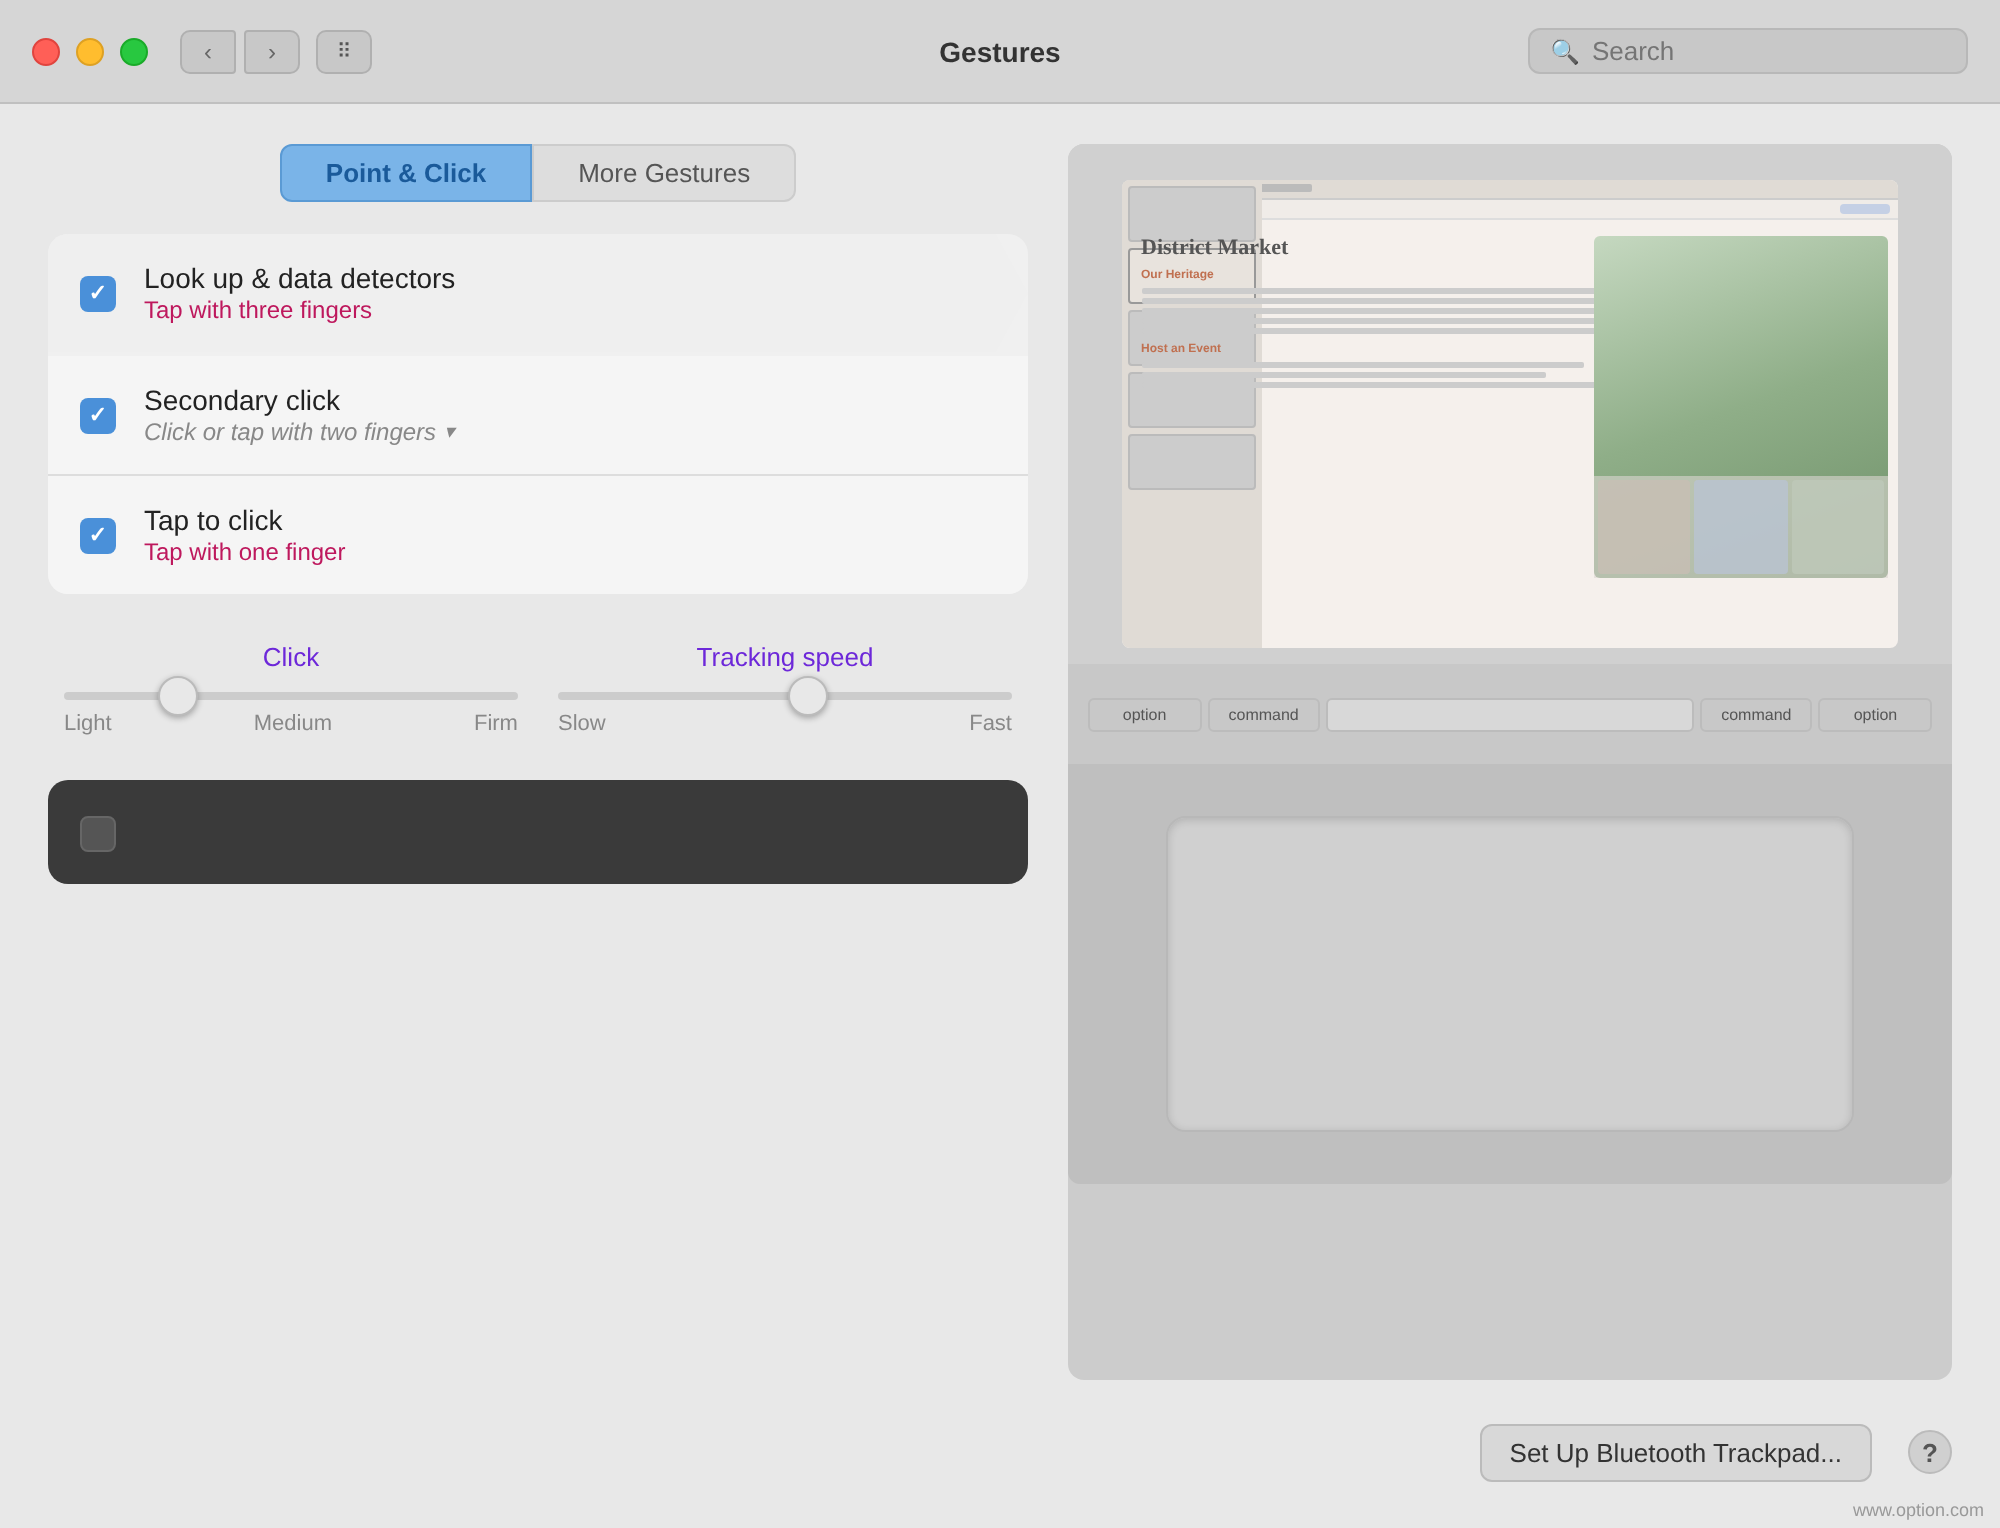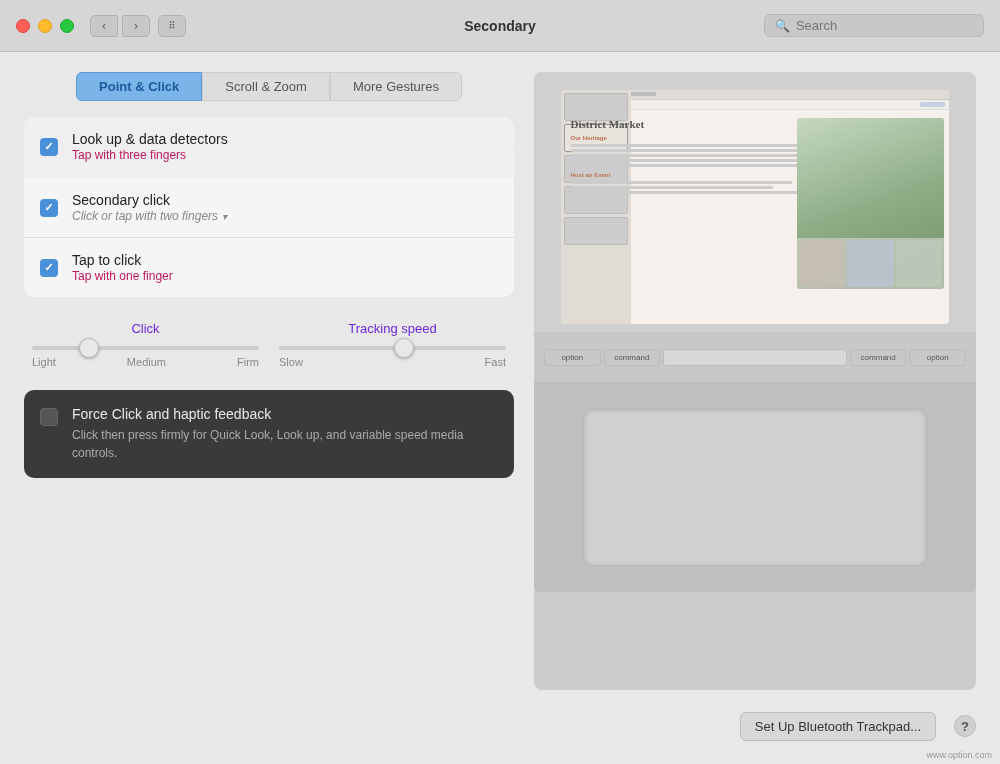--- a/index.html
+++ b/index.html
@@ -536,34 +536,33 @@
     <div class="nav-btn">
       <span>‹</span>
     </div>
     <div class="nav-btn">
       <span>›</span>
     </div>
   </div>
   <div class="grid-btn">
     <span>⠿</span>
   </div>
-  <div class="title-text">Secondary</div>
+  <div class="title-text">Gestures</div>
   <div class="search-bar">
     <span class="search-icon-svg">🔍</span>
     <input type="text" style="font-size: 13px; color: rgb(153, 153, 153);" placeholder="Search">
   </div>
 </div>
 
 <div class="main-content">
 
   <div class="left-panel">
 
     <div class="tabs-container">
       <div class="tab active">Point &amp; Click</div>
-      <div class="tab">Scroll &amp; Zoom</div>
       <div class="tab">More Gestures</div>
     </div>
 
     <div class="settings-list">
 
       <div class="settings-item pentagon-item">
         <div class="checkbox-blue"></div>
         <div class="item-text">
           <span class="item-title">Look up &amp; data detectors</span>
           <span class="item-subtitle">Tap with three fingers</span>
@@ -611,24 +610,20 @@
         </div>
         <div class="slider-labels">
           <span class="slider-tick-label">Slow</span>
           <span class="slider-tick-label">Fast</span>
         </div>
       </div>
     </div>
 
     <div class="force-click-section">
       <div class="checkbox-dark"></div>
-      <div class="force-click-text">
-        <span class="force-click-title">Force Click and haptic feedback</span>
-        <span class="force-click-subtitle">Click then press firmly for Quick Look, Look up, and variable speed media controls.</span>
-      </div>
     </div>
 
   </div>
 
   <div class="right-panel">
 
     <div class="preview-area">
 
       <div class="preview-screenshot">
         <div class="preview-inner">

